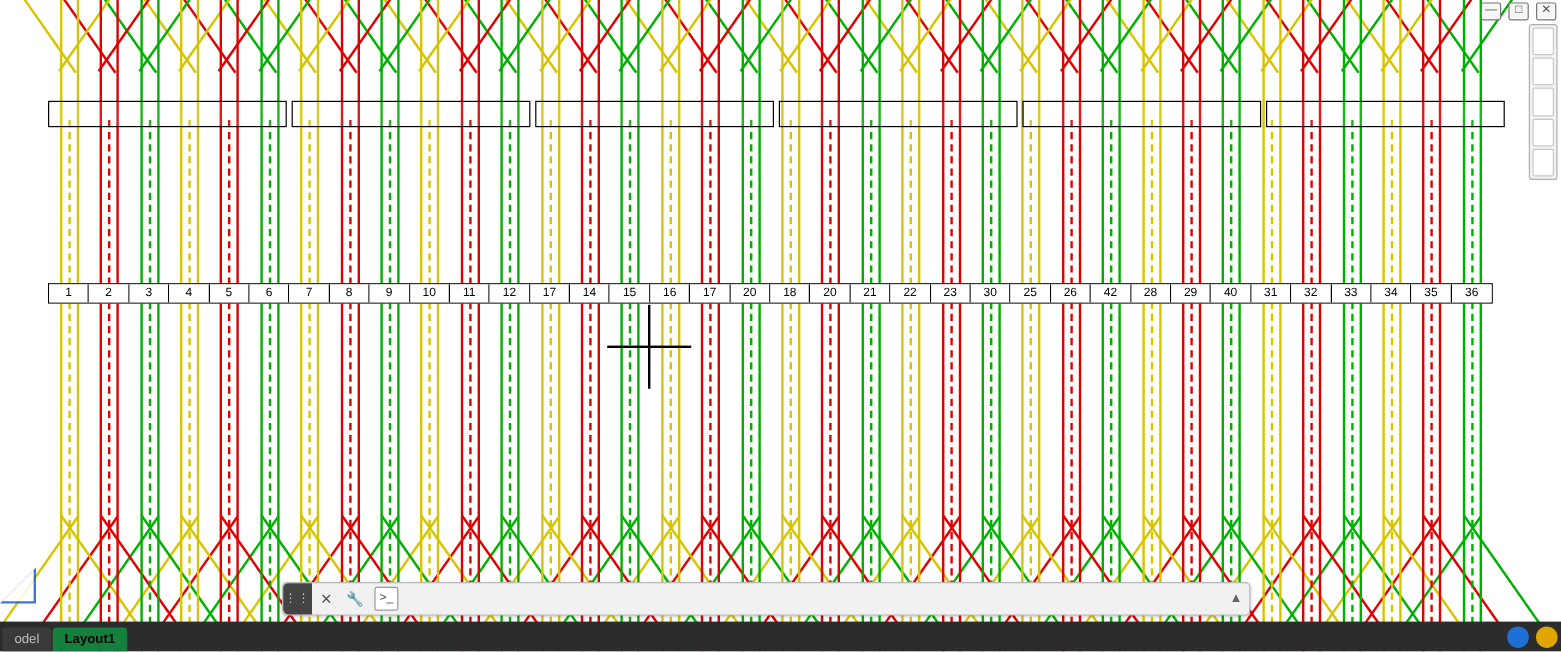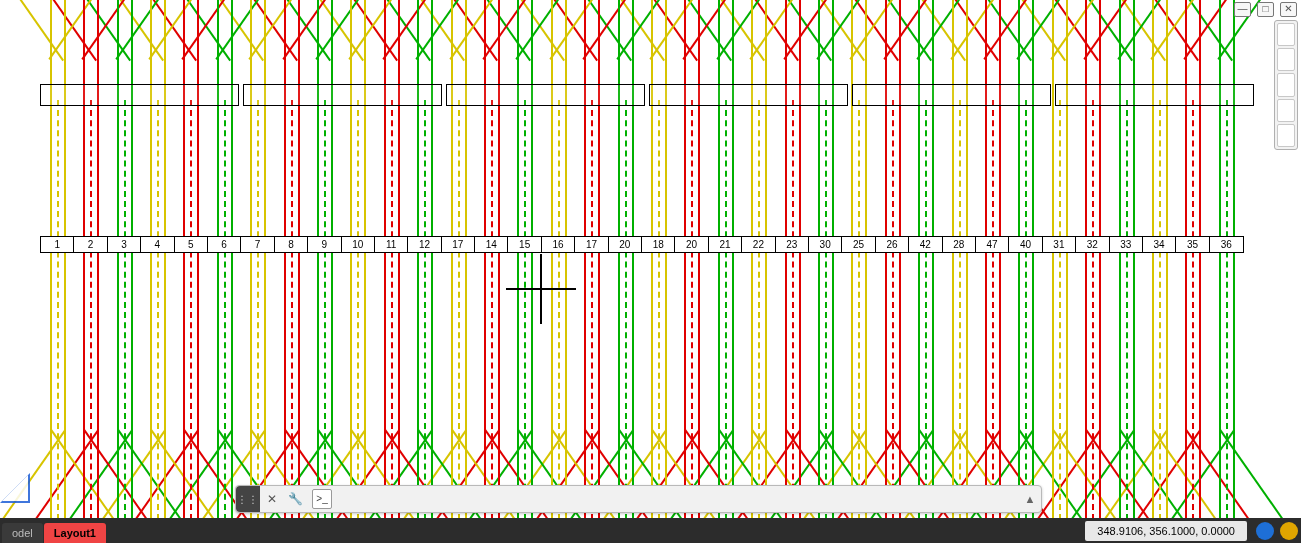--- a/index.html
+++ b/index.html
@@ -153,21 +153,21 @@
     height:20px;
     line-height:20px;
     background:#3a3a3a;
     color:#bcbcbc;
     border-top-left-radius:3px;
     border-top-right-radius:3px;
     margin-right:1px;
     cursor:pointer;
   }
   .sbtab.active {
-    background:#ef4444;
+    background:#15803d;
     color:#000;
     font-weight:bold;
   }
   #status-spacer { flex:1; }
   #coords {
     background:#e8e8e8;
     color:#000;
     padding:0 12px;
     height:20px;
     line-height:20px;
@@ -520,21 +520,21 @@
       <div class="slot-cell">18</div>
       <div class="slot-cell">20</div>
       <div class="slot-cell">21</div>
       <div class="slot-cell">22</div>
       <div class="slot-cell">23</div>
       <div class="slot-cell">30</div>
       <div class="slot-cell">25</div>
       <div class="slot-cell">26</div>
       <div class="slot-cell">42</div>
       <div class="slot-cell">28</div>
-      <div class="slot-cell">47</div>
+      <div class="slot-cell">29</div>
       <div class="slot-cell">40</div>
       <div class="slot-cell">31</div>
       <div class="slot-cell">32</div>
       <div class="slot-cell">33</div>
       <div class="slot-cell">34</div>
       <div class="slot-cell">35</div>
       <div class="slot-cell">36</div>
     </div>
 
   <div class="topboxrow">
@@ -573,16 +573,15 @@
   <input type="text" placeholder="" style="">
   <div class="chev">▲</div>
 </div>
 
 <div id="statusbar">
   <div id="tabstrip">
       <div class="sbtab">odel</div>
       <div class="sbtab active">Layout1</div>
     </div>
   <div id="status-spacer"></div>
-  <div id="coords">348.9106, 356.1000, 0.0000</div>
   <div class="status-icon si-blue"></div>
   <div class="status-icon si-yellow"></div>
 </div>
 
 </body></html>

